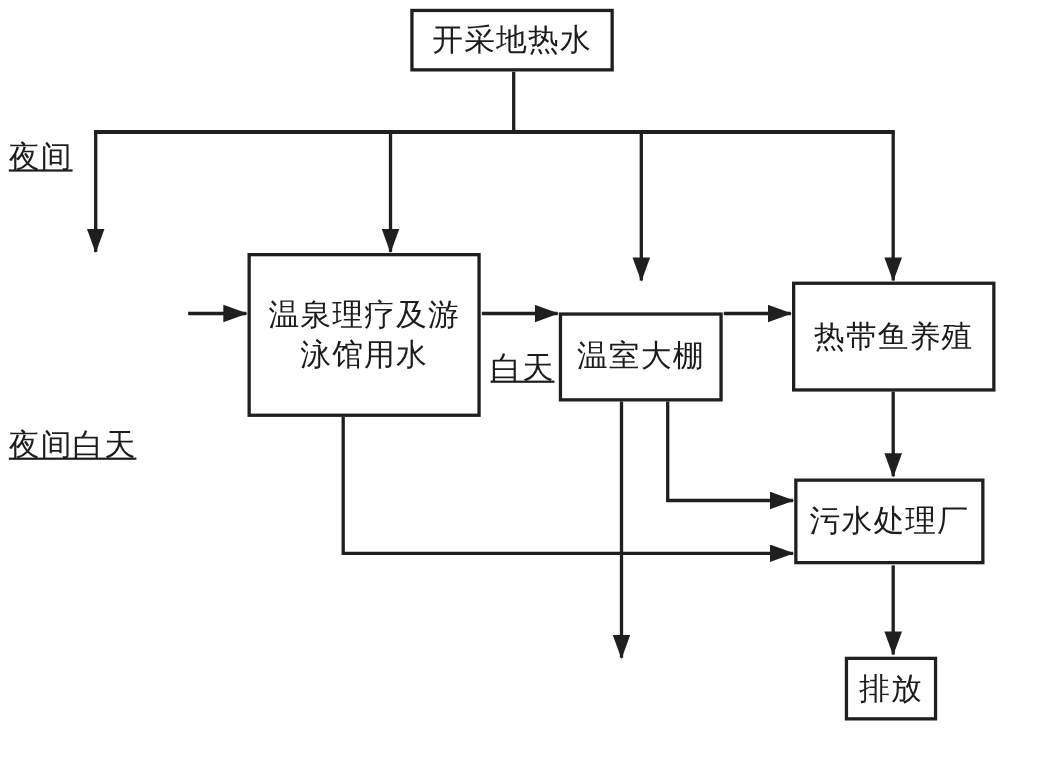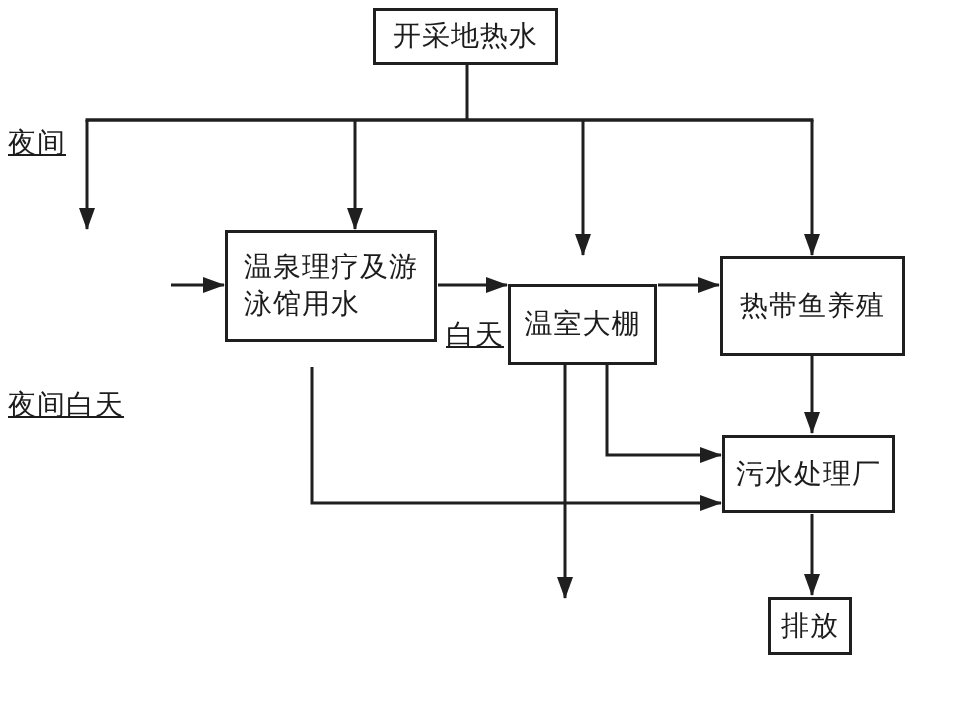--- a/index.html
+++ b/index.html
@@ -24,37 +24,37 @@
     height: 706px;
   }
   .node {
     position: absolute;
     box-sizing: border-box;
     border: 3px solid #1f1f1f;
     background: #ffffff;
     display: flex;
     align-items: center;
     justify-content: center;
-    text-align: left;
+    text-align: center;
     font-size: 28px;
     line-height: 1.32;
     white-space: pre-line;
     letter-spacing: 1px;
   }
   .float-label {
     position: absolute;
     font-size: 28px;
     letter-spacing: 1px;
     white-space: nowrap;
     text-decoration: underline;
   }
   
   #node-geothermal { left: 373px; top: 8px;   width: 185px; height: 57px;  }
   #node-drying     { left: 37px;  top: 230px; width: 133px; height: 134px; }
-  #node-spa        { left: 225px; top: 230px; width: 212px; height: 112px; }
+  #node-spa        { left: 225px; top: 230px; width: 212px; height: 149px; }
   #node-greenhouse { left: 508px; top: 256px; width: 149px; height: 81px; margin-top: 28px;  }
   #node-fish       { left: 720px; top: 256px; width: 185px; height: 100px;  }
   #node-sewage     { left: 722px; top: 435px; width: 173px; height: 78px;  }
   #node-recharge   { left: 518px; top: 599px; width: 95px;  height: 59px;  }
   #node-discharge  { left: 768px; top: 597px; width: 84px;  height: 58px;  }
   
   #label-night     { left: 8px;   top: 124px; }
   #label-night-day { left: 8px;   top: 386px; }
   #label-day       { left: 446px; top: 316px; }
 </style>

